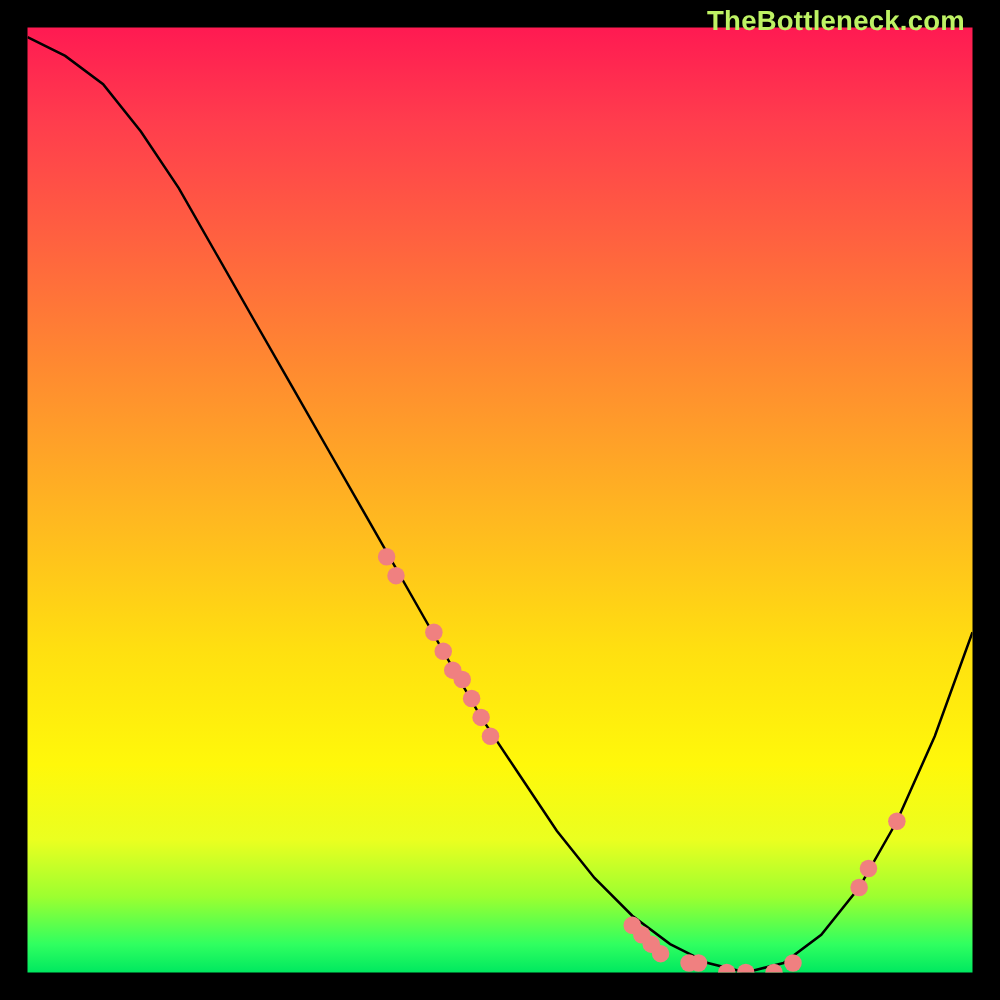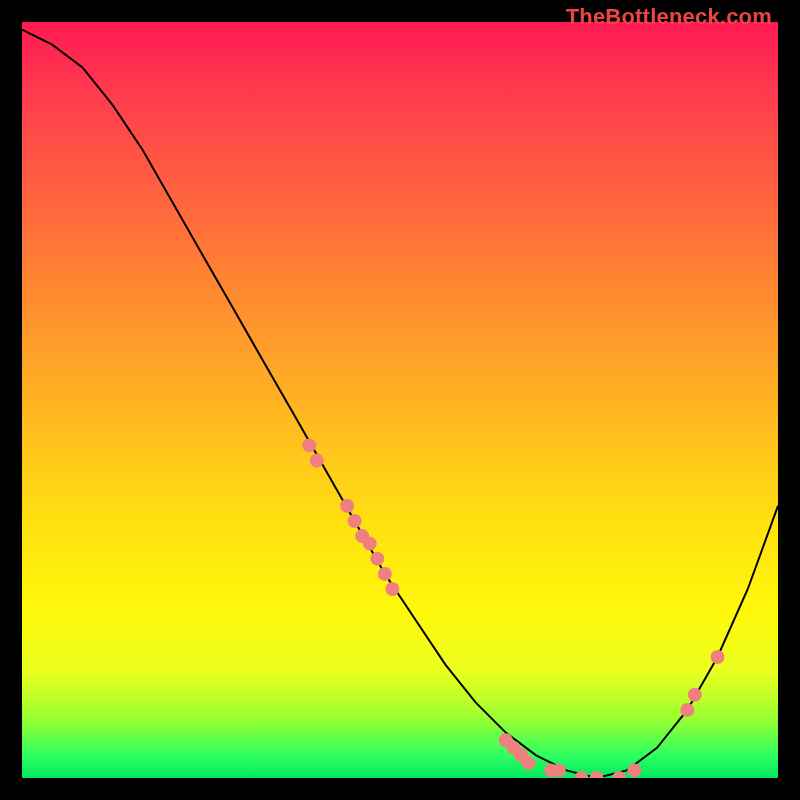--- a/index.html
+++ b/index.html
@@ -27,21 +27,21 @@
       #fff80a 78%,
       #eaff20 86%,
       #9cff30 92%,
       #30ff60 97%,
       #00e860 100%);
   }
   .watermark {
     position: absolute;
     top: 4px;
     right: 28px;
-    color: #ef4444;
+    color: #bef264;
     font-size: 22px;
     font-weight: 600;
     letter-spacing: 0.2px;
     z-index: 5;
   }
   svg.plot {
     position: absolute;
     left: 0; top: 0;
     width: 756px;
     height: 756px;

